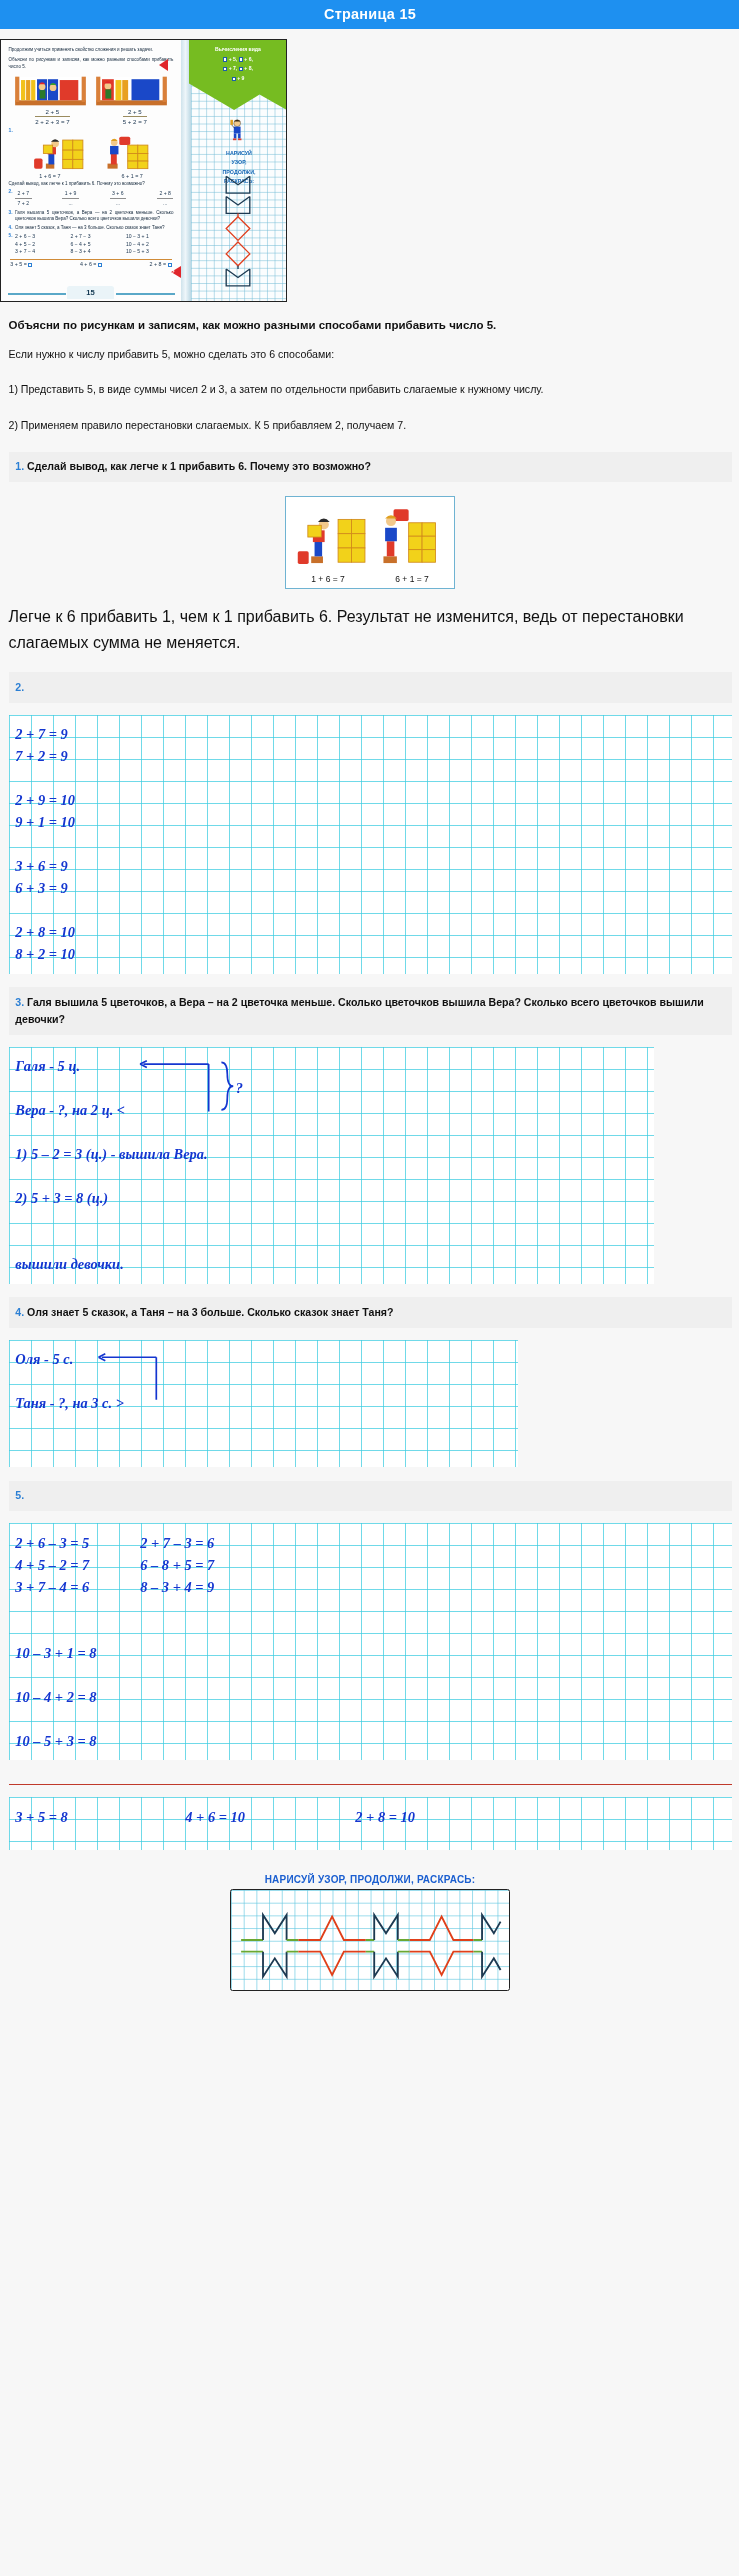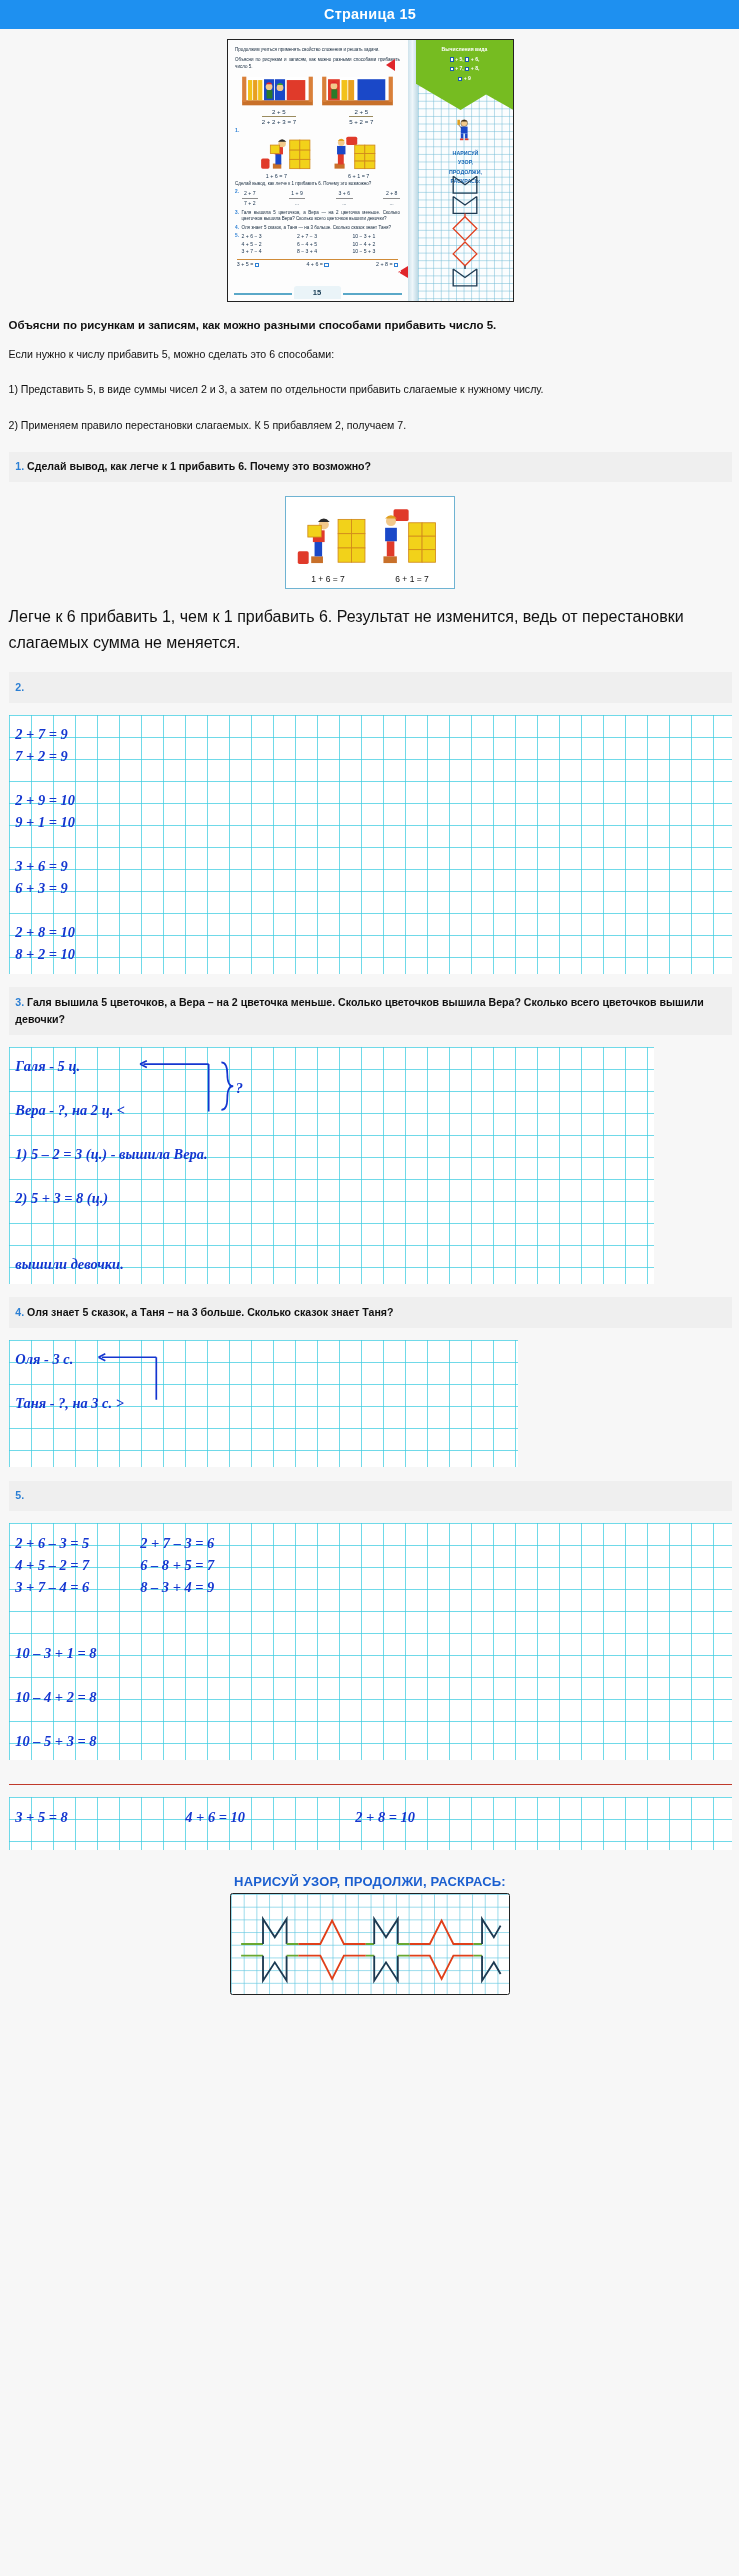--- a/index.html
+++ b/index.html
@@ -19,21 +19,21 @@
     text-align: center;
     font-weight: bold;
     font-size: 14.4px;
     letter-spacing: 0.3px;
     padding: 6px 0 6.8px;
   }
 
   
   .scan-wrap {
     display: flex;
-    justify-content: center;
+    justify-content: flex-start;
     padding: 10.2px 0 12px;
     background: #f7f7f7;
   }
   .scan {
     position: relative;
     width: 287px;
     height: 263px;
     background: #ffffff;
     border: 0.8px solid #222;
     overflow: hidden;
@@ -252,21 +252,21 @@
   .two-col { display: flex; gap: 51px; }
   .three-col { display: flex; align-items: center; }
   .three-col > div { width: 170px; }
 
   .hr-red { border: none; border-top: 1.7px solid #c0392b; margin: 24px 0 12px; }
 
   .bottom-title {
     text-align: center;
     color: #1b5fd0;
     font-weight: bold;
-    font-size: 13px;
+    font-size: 10px;
     margin: 24px 0 4px;
     letter-spacing: 0.2px;
   }
   .pattern-wrap { display: flex; justify-content: center; margin-bottom: 20.4px; }
   .pattern-box {
     width: 280px; height: 102px;
     border: 0.8px solid #222;
     border-radius: 2.5px;
     background-color: #ffffff;
     background-image:
@@ -605,21 +605,21 @@
     <div class="spacer"></div>
     <div class="line">вышили девочки.</div>
   </div>
 
   <div class="task-bar">
     <span class="num">4.</span>
     <span>Оля знает 5 сказок, а Таня – на 3 больше. Сколько сказок знает Таня?</span>
   </div>
 
   <div class="grid-block gw-mid" style="position:relative;">
-    <div class="line">Оля - 3 с.</div>
+    <div class="line">Оля - 5 с.</div>
     <div class="spacer"></div>
     <div class="line">Таня - ?, на 3 с. &gt;</div>
     <svg style="position:absolute;left:81px;top:12px;width:119px;height:53px;" viewBox="0 0 140 62">
       <g stroke="#1436d0" stroke-width="2" fill="none">
         <path d="M78 6 L14 6"></path>
         <path d="M10 6 l8 -4 M10 6 l8 4"></path>
         <path d="M78 6 L78 56"></path>
       </g>
     </svg>
     <div class="spacer"></div>

